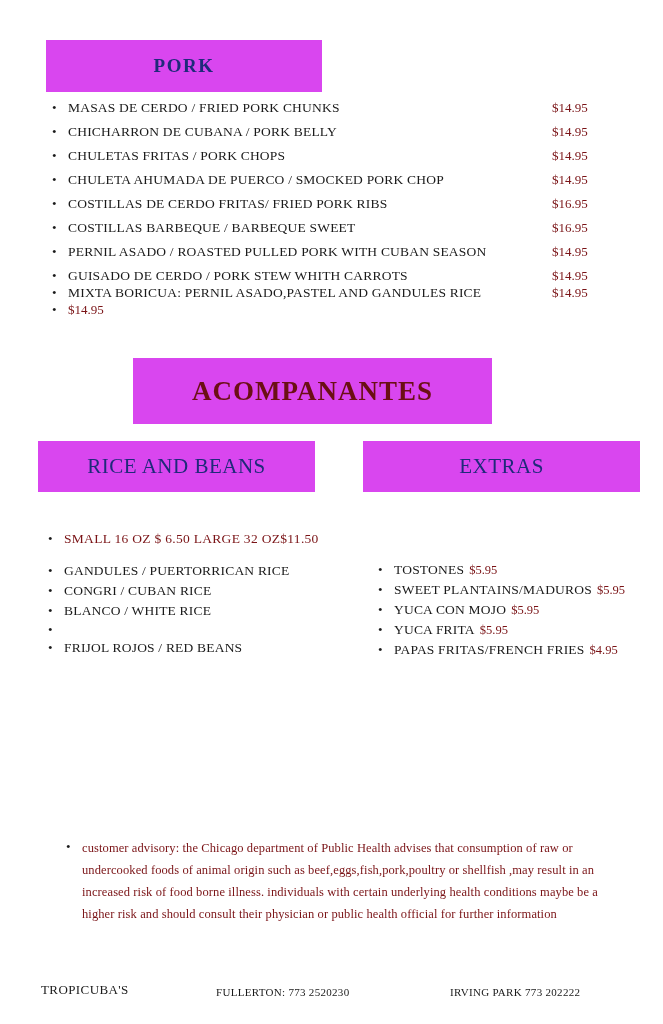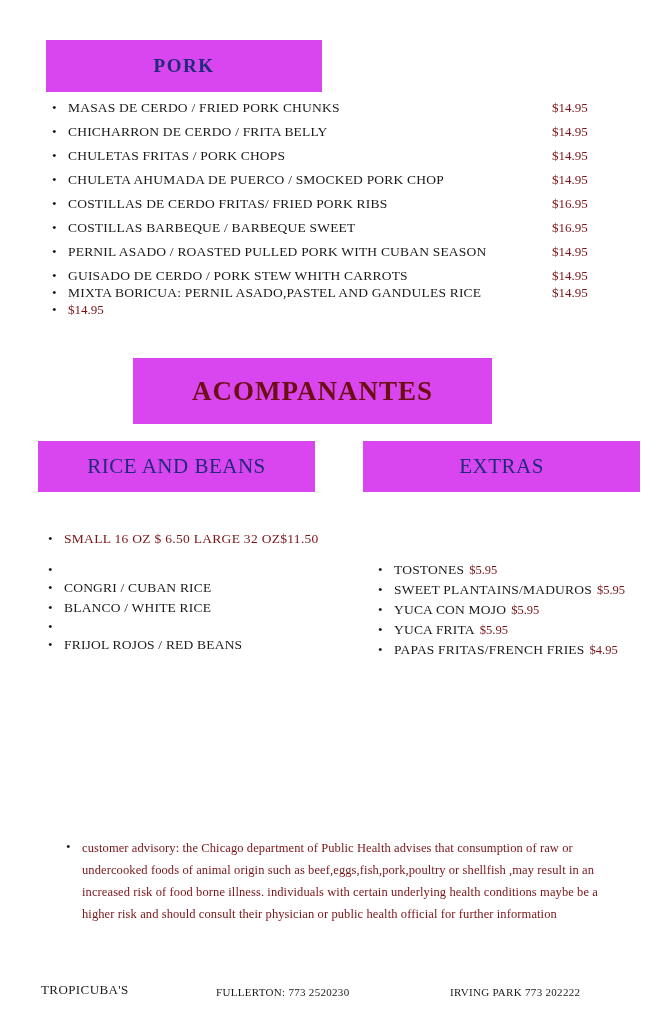--- a/index.html
+++ b/index.html
@@ -237,21 +237,21 @@
   </div>
 
   <div id="pork-list">
     <div class="pork-row">
       <span class="bullet">•</span>
       <span class="pork-name">MASAS DE CERDO / FRIED PORK CHUNKS</span>
       <span class="pork-price">$14.95</span>
     </div>
     <div class="pork-row">
       <span class="bullet">•</span>
-      <span class="pork-name">CHICHARRON DE CERDO / FRITA BELLY</span>
+      <span class="pork-name">CHICHARRON DE CUBANA / PORK BELLY</span>
       <span class="pork-price">$14.95</span>
     </div>
     <div class="pork-row">
       <span class="bullet">•</span>
       <span class="pork-name">CHULETAS FRITAS / PORK CHOPS</span>
       <span class="pork-price">$14.95</span>
     </div>
     <div class="pork-row">
       <span class="bullet">•</span>
       <span class="pork-name">CHULETA AHUMADA DE PUERCO / SMOCKED PORK CHOP</span>
@@ -300,20 +300,21 @@
     <div class="bar-title">RICE AND BEANS</div>
   </div>
 
   <div id="rice-col">
     <div class="size-line">
       <span class="bullet">•</span>
       <span class="size-text">SMALL 16 OZ $ 6.50    LARGE 32 OZ$11.50</span>
     </div>
     <div class="rice-row">
       <span class="bullet">•</span>
+      <span class="rice-name">GANDULES / PUERTORRICAN RICE</span>
     </div>
     <div class="rice-row">
       <span class="bullet">•</span>
       <span class="rice-name">CONGRI / CUBAN RICE</span>
     </div>
     <div class="rice-row">
       <span class="bullet">•</span>
       <span class="rice-name">BLANCO / WHITE RICE</span>
     </div>
     <div class="rice-row">

